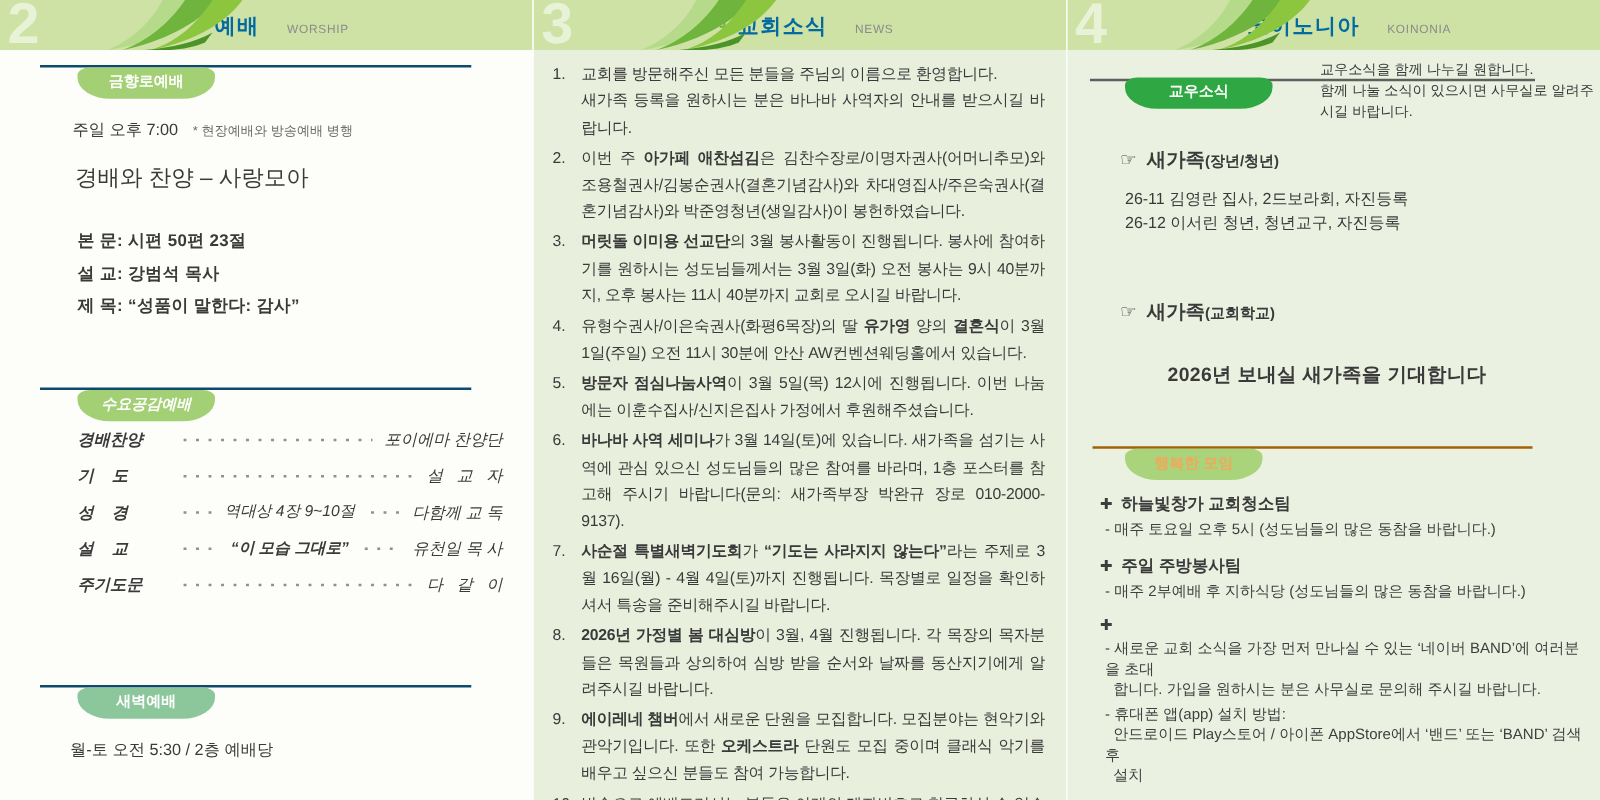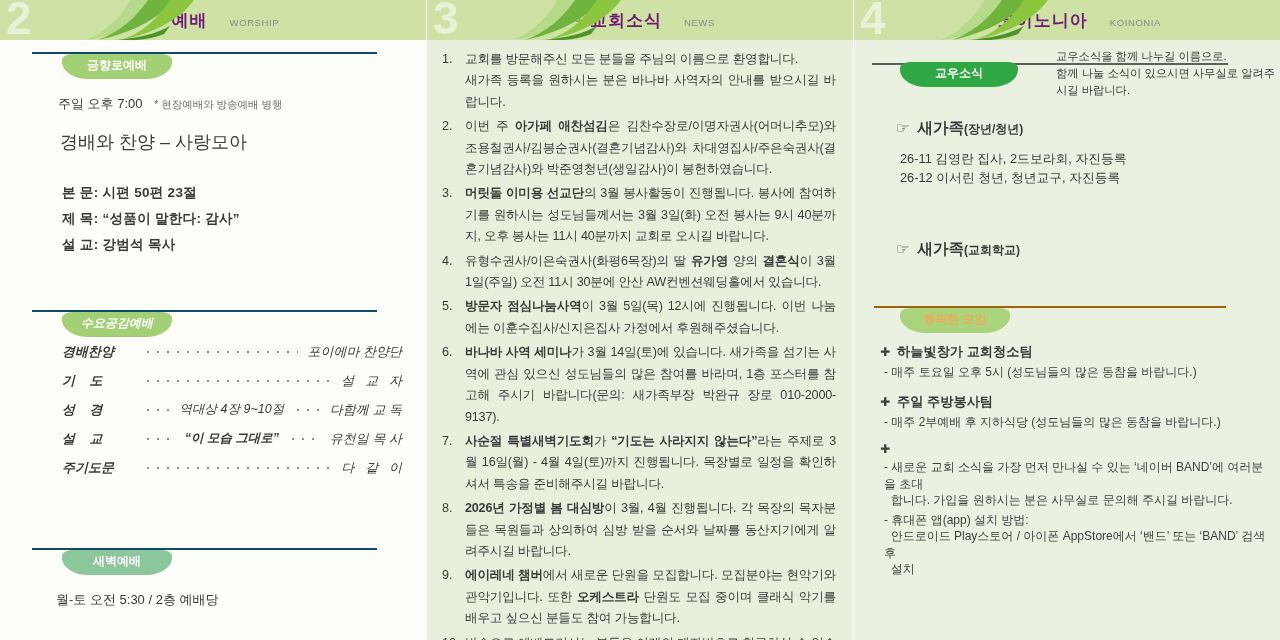--- a/index.html
+++ b/index.html
@@ -12,21 +12,21 @@
   .panel-news { background:var(--panel-news-bg); }
   .panel-koinonia { background:var(--panel-koinonia-bg); }
   .b { font-weight:bold; }
 
   
   .band { position:relative; height:40px; background:var(--header-band); display:flex; align-items:center; justify-content:center; }
   .page-num { position:absolute; left:6px; top:-5px; font-size:46px; line-height:46px; font-weight:bold; color:rgba(255,255,255,.55); }
   .leaf { position:absolute; left:86px; top:0; height:40px; }
   .band-title { display:flex; align-items:baseline; gap:6px; margin-left:10px; }
   .plus { color:var(--accent-green); font-size:15px; font-weight:bold; }
-  .t-ko { font-size:17px; font-weight:bold; color:#701a75; letter-spacing:1px; }
+  .t-ko { font-size:17px; font-weight:bold; color:#0369a1; letter-spacing:1px; }
   .t-en { font-size:9.5px; color:#8b8b8b; letter-spacing:.6px;margin-left:16px; }
 
   
   .badge-row { border-top:2px solid #0c4a6e; width:345px; margin-left:16px; padding-left:30px; }
   .badge { display:inline-block; vertical-align:top; min-width:110px; text-align:center;
     padding:3px 14px 5px; font-size:12px; font-weight:bold; color:#fff;
     border-radius:10px 10px 26px 26px / 6px 6px 17px 17px; }
   .badge-worship { background:var(--badge-worship-bg); }
   .badge-dawn   { background:var(--badge-dawn-bg); }
   .badge-happy  { background:var(--badge-happy-bg); }
@@ -101,22 +101,22 @@
       <div class="badge-row">
         <span class="badge badge-worship">금향로예배</span>
       </div>
       <div class="time-line">
         <span>주일 오후 7:00</span>
         <span class="time-note">* 현장예배와 방송예배 병행</span>
       </div>
       <div class="praise-line">경배와 찬양 – 사랑모아</div>
       <div class="g-rows" id="geum-rows">
           <div class="g-row b">본 문: 시편 50편 23절</div>
+          <div class="g-row b">설 교: 강범석 목사</div>
           <div class="g-row b">제 목: “성품이 말한다: 감사”</div>
-          <div class="g-row b">설 교: 강범석 목사</div>
         </div>
 
       <div class="wed-block">
         <div class="badge-row">
           <span class="badge badge-worship">수요공감예배</span>
         </div>
         <div class="w-rows" id="wed-rows">
             <div class="w-row">
               <span class="w-label b">경배찬양</span>
               <span class="dots"></span>
@@ -237,40 +237,41 @@
         <span class="t-ko">코이노니아</span>
         <span class="t-en">KOINONIA</span>
       </div>
     </header>
 
     <div class="k-content">
       <div class="friend-head">
         <div class="friend-line"></div>
         <span class="badge badge-friend friend-badge">교우소식</span>
         <div class="friend-notes">
-          <div>교우소식을 함께 나누길 이름으로.</div>
+          <div>교우소식을 함께 나누길 원합니다.</div>
           <div>함께 나눌 소식이 있으시면 사무실로 알려주시길 바랍니다.</div>
         </div>
       </div>
 
       <div class="nf-head">
         <span class="pointer-icon">☞</span>
         <span class="nf-title">새가족</span>
         <span class="nf-paren">(장년/청년)</span>
       </div>
       <div class="nf-entries" id="nf-adult-entries">
           <div class="nf-entry">26-11 김영란 집사, 2드보라회, 자진등록</div>
           <div class="nf-entry">26-12 이서린 청년, 청년교구, 자진등록</div>
         </div>
 
       <div class="nf-head" style="margin-top:52px;">
         <span class="pointer-icon">☞</span>
         <span class="nf-title">새가족</span>
         <span class="nf-paren">(교회학교)</span>
       </div>
+      <div class="nf-message">2026년 보내실 새가족을 기대합니다</div>
 
       <div class="hm-badge-row">
         <span class="badge badge-happy hm-badge">행복한 모임</span>
       </div>
       <div class="hm-groups" id="hm-groups">
           <div class="hm-group">
             <div class="hm-title">
               <span class="cross-icon">✚</span>
               <span class="b">하늘빛창가 교회청소팀</span>
             </div>

